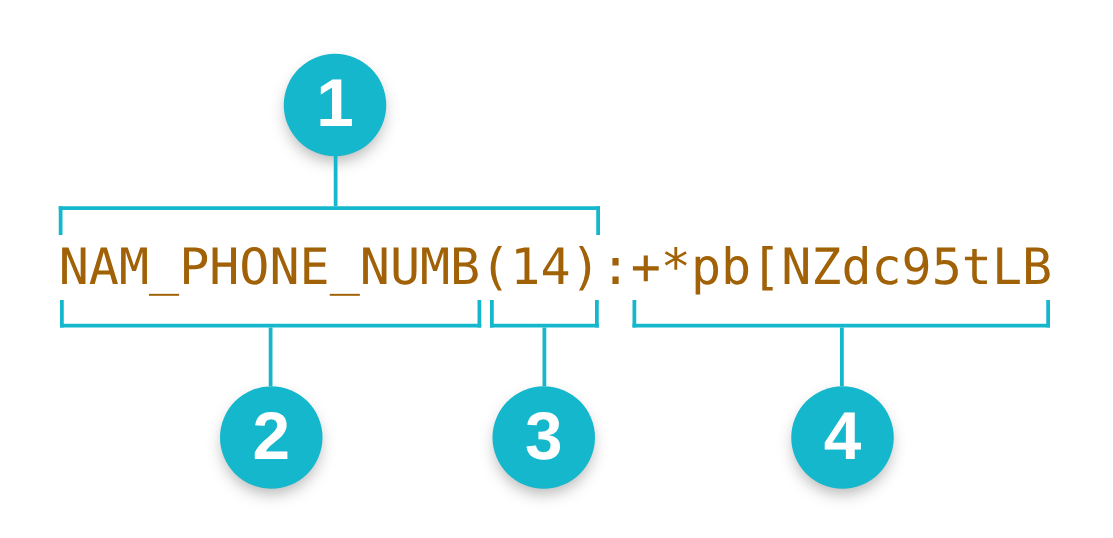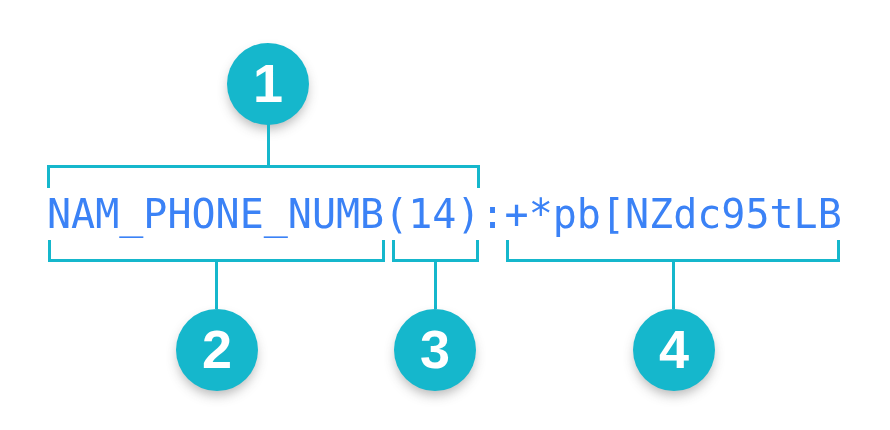--- a/index.html
+++ b/index.html
@@ -17,21 +17,21 @@
   }
   
   .field-string {
     position: absolute;
     left: 47px;
     top: 194px;
     font-family: "DejaVu Sans Mono", "Liberation Mono", monospace;
     font-size: 40px;
     line-height: 40px;
     letter-spacing: 0px;
-    color: #3b82f6;
+    color: #a16207;
     white-space: pre;
   }
   
   .bracket {
     position: absolute;
     box-sizing: border-box;
   }
   .bracket-top {
     border-top: 3px solid #15b7cc;
     border-left: 3px solid #15b7cc;

